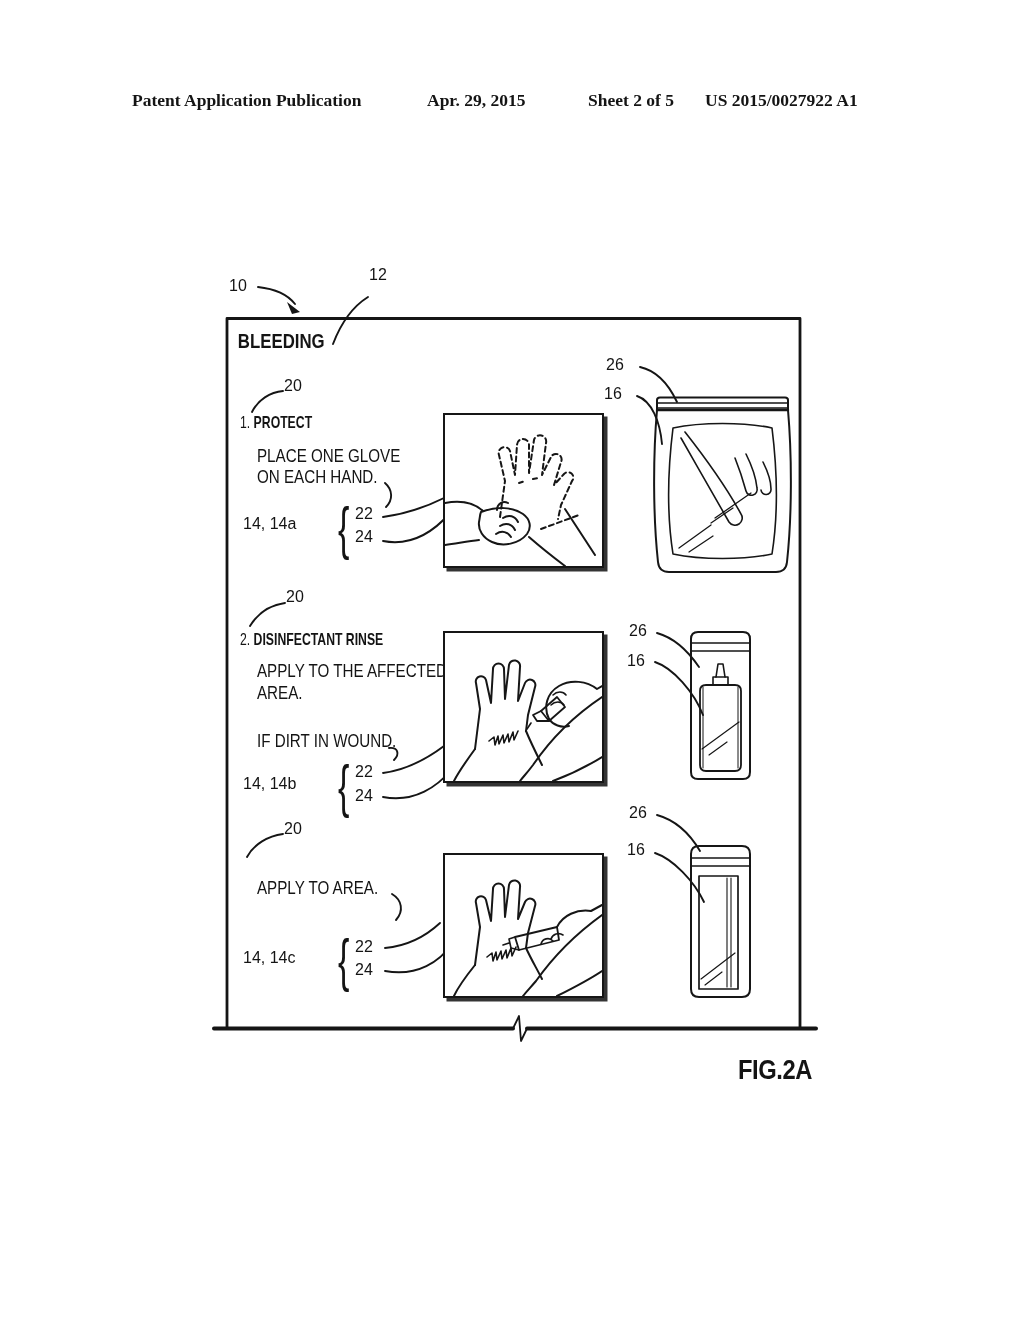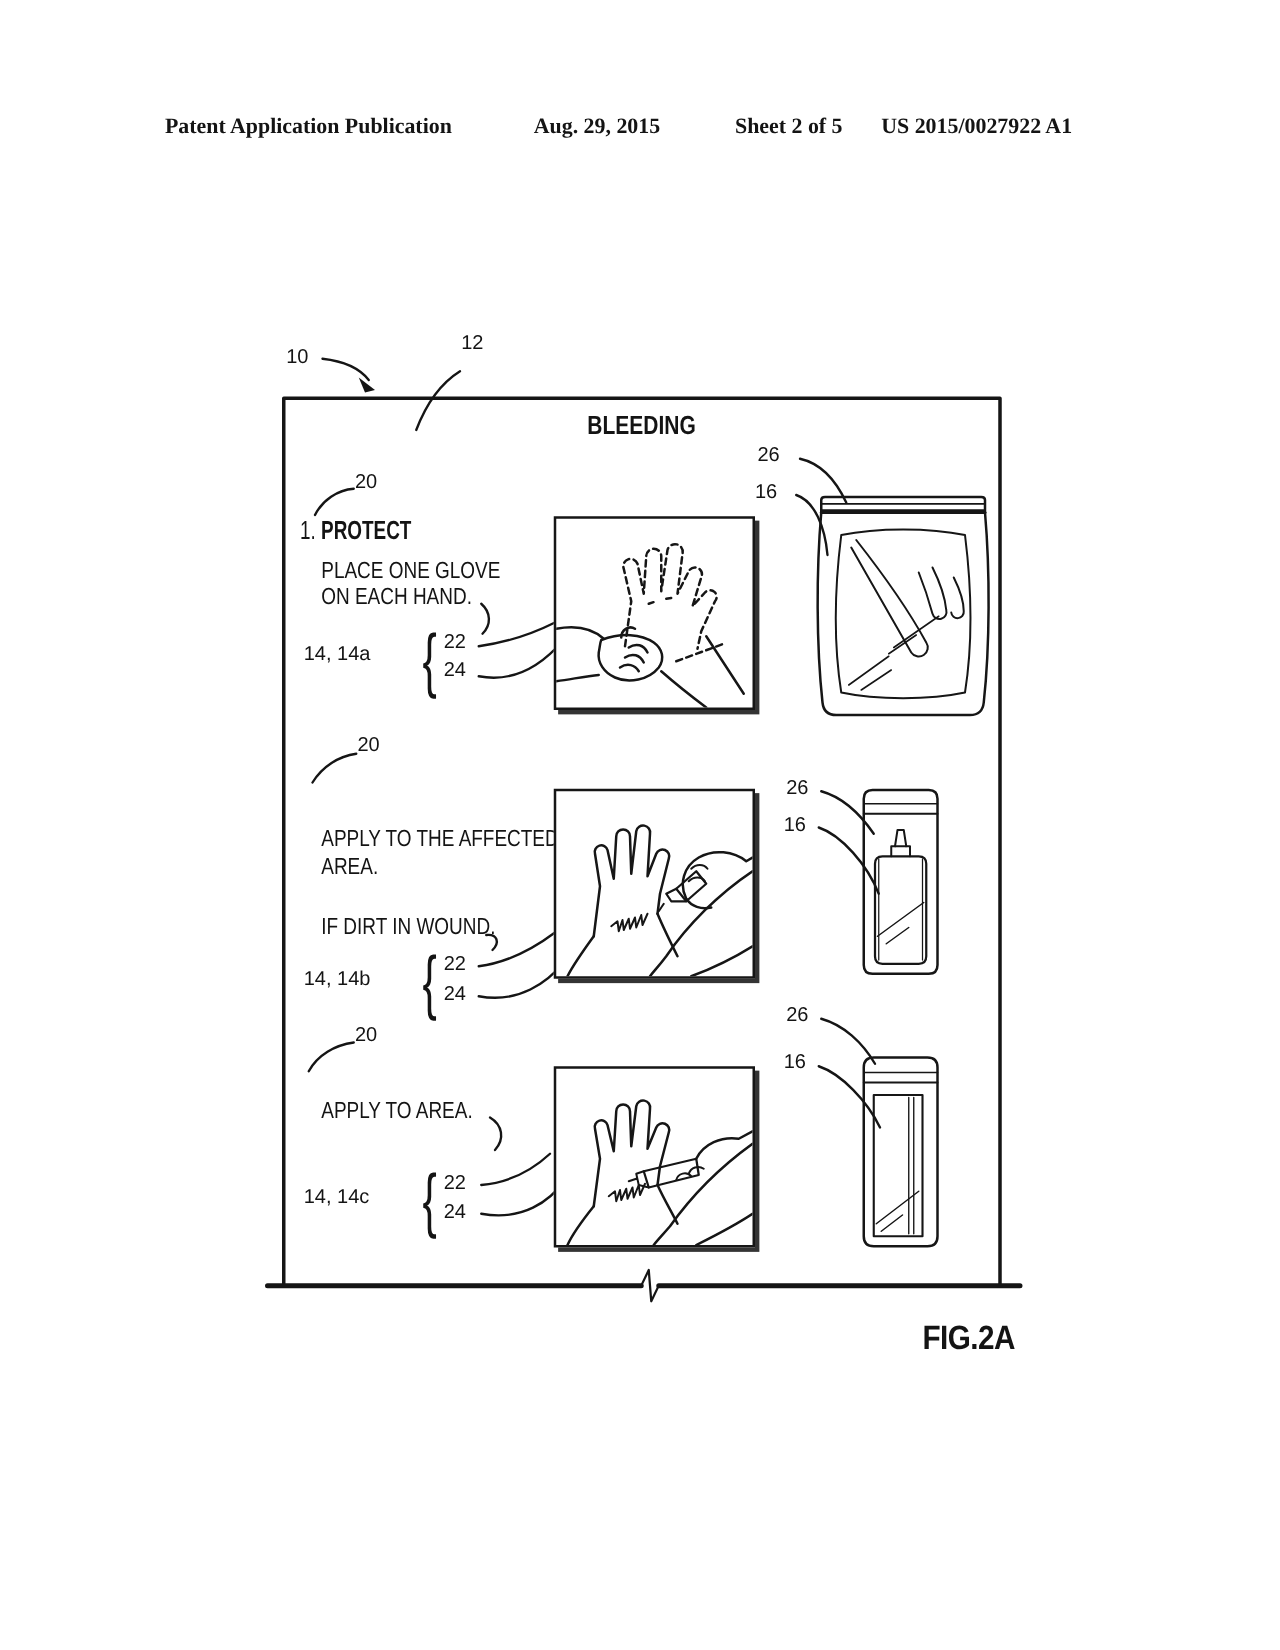--- a/index.html
+++ b/index.html
@@ -1,39 +1,39 @@
 <!DOCTYPE html>
 <html><head>
 <meta charset="utf-8">
 <style>
   html,body{margin:0;padding:0;background:#fff;}
   .page{position:relative;width:1024px;height:1320px;background:#ffffff;overflow:hidden;
         font-family:"Liberation Sans",sans-serif;color:#141414;}
   .abs{position:absolute;white-space:nowrap;line-height:1.08;}
   .serif{font-family:"Liberation Serif",serif;font-weight:bold;font-size:17.5px;}
   .ref{font-size:16px;}
-  .t-head{font-size:21px;}
+  .t-head{font-size:17px;}
   .t-head .bold{font-weight:bold;}
   .sqt{display:inline-block;transform:scaleX(.72);transform-origin:0 0;}
   .sqi{display:inline-block;transform:scaleX(.82);transform-origin:0 0;font-size:18.5px;}
   .sqc{display:inline-block;transform:scaleX(.8);transform-origin:50% 0;font-size:21px;font-weight:bold;}
   .sqf{display:inline-block;transform:scaleX(.88);transform-origin:0 0;font-size:27px;font-weight:bold;letter-spacing:-.5px;}
   .brace{font-size:57px;line-height:52px;font-weight:400;transform:scaleX(.6);transform-origin:0 0;}
   .pic{position:absolute;background:#fff;border:2.6px solid #161616;box-shadow:3.5px 3.5px 0 #343434;}
   .pic svg,.prod svg{display:block;width:100%;height:100%;}
   .prod{position:absolute;}
-  .center{text-align:center;}
+  .center{}
 </style>
 </head>
 <body>
 
 <div class="page">
 
   <div class="abs serif" style="left:132px;top:91px">Patent Application Publication</div>
-  <div class="abs serif" style="left:427px;top:91px">Aug. 29, 2015</div>
+  <div class="abs serif" style="left:427px;top:91px">Apr. 29, 2015</div>
   <div class="abs serif" style="left:588px;top:91px">Sheet 2 of 5</div>
   <div class="abs serif" style="left:705px;top:91px">US 2015/0027922 A1</div>
 
   <svg class="abs" style="left:0;top:0" width="1024" height="1320" viewBox="0 0 1024 1320">
     <g fill="none" stroke="#151515" stroke-width="1.9" stroke-linecap="round" stroke-linejoin="round">
       <path d="M227,1027 L227,318.5 L800,318.5 L800,1027" stroke-width="2.8"></path>
       <path d="M214,1028.5 L513,1028.5 M527,1028.5 L816,1028.5" stroke-width="4"></path>
       <path d="M513,1028.5 L519,1016 L521,1041 L527,1028.5" stroke-width="1.8"></path>
       <path d="M258,287 C276,289 288,295 295,304"></path>
       <polygon points="300,312 287,302 292,314" fill="#151515" stroke="none"></polygon>
@@ -78,20 +78,23 @@
   </div>
   <div class="abs" style="left:257px;top:467px">
     <span class="sqi">ON EACH HAND.</span>
   </div>
   <div class="abs ref" style="left:243px;top:515px">14, 14a</div>
   <div class="abs brace" style="left:338px;top:502px">{</div>
   <div class="abs ref" style="left:355px;top:505px">22</div>
   <div class="abs ref" style="left:355px;top:528px">24</div>
 
   <div class="abs ref" style="left:286px;top:588px">20</div>
+  <div class="abs t-head" style="left:240px;top:631px">
+    <span class="sqt"><span>2.</span>&nbsp;<span class="bold">DISINFECTANT RINSE</span></span>
+  </div>
   <div class="abs" style="left:257px;top:661px">
     <span class="sqi">APPLY TO THE AFFECTED</span>
   </div>
   <div class="abs" style="left:257px;top:683px">
     <span class="sqi">AREA.</span>
   </div>
   <div class="abs" style="left:257px;top:731px">
     <span class="sqi">IF DIRT IN WOUND.</span>
   </div>
   <div class="abs ref" style="left:243px;top:775px">14, 14b</div>

